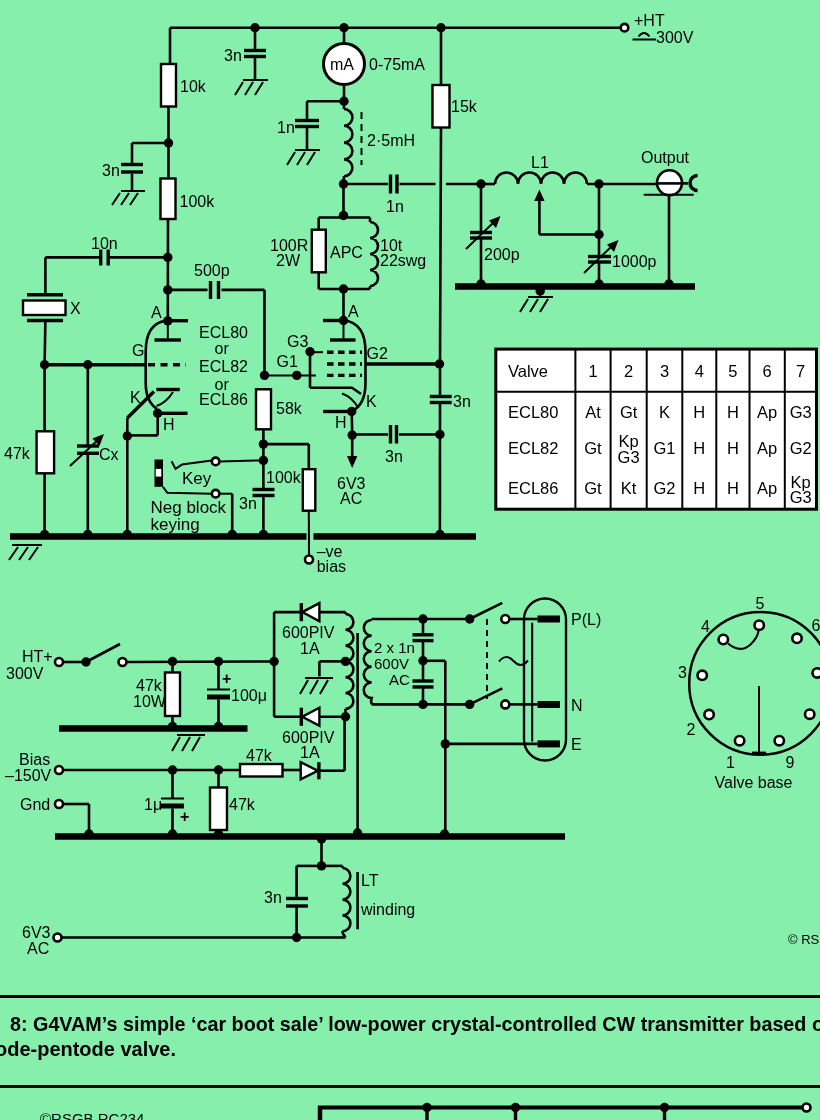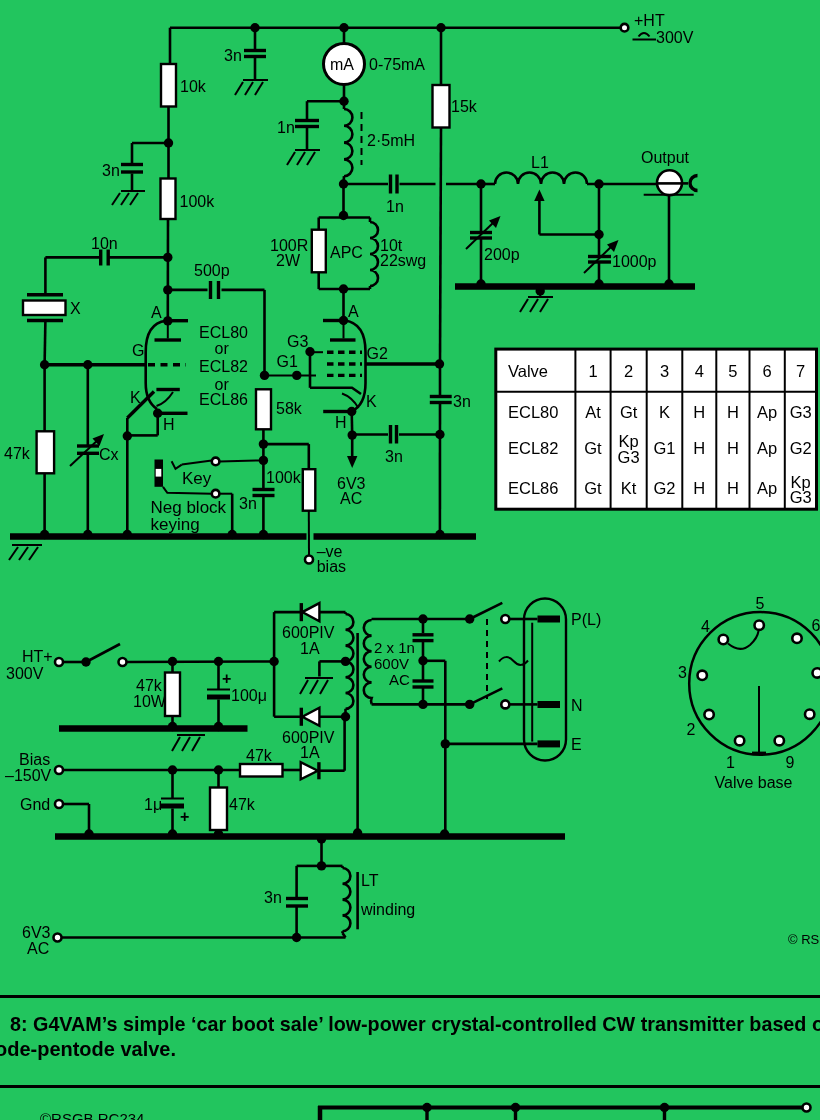--- a/index.html
+++ b/index.html
@@ -1,16 +1,16 @@
 <!DOCTYPE html>
 <html><head>
 <meta charset="utf-8">
 <style>
 html,body{margin:0;padding:0;background:#fff;}
-#page{width:820px;height:1120px;position:relative;overflow:hidden;background:#22c55e;}
+#page{width:820px;height:1120px;position:relative;overflow:hidden;background:#86efac;}
 svg{position:absolute;top:0;left:0;}
 text{font-family:"Liberation Sans",sans-serif;fill:#000;}
 .lbl{font-size:16px;}
 .sm{font-size:15px;}
 .w{stroke:#000;stroke-width:2.6;fill:none;}
 .w2{stroke:#000;stroke-width:2;fill:none;}
 .thk{stroke:#000;stroke-width:3.4;fill:none;}
 .bus{stroke:#000;stroke-width:6.5;fill:none;}
 .plate{stroke:#000;stroke-width:3.4;fill:none;}
 .res{stroke:#000;stroke-width:2.4;fill:#fff;}

